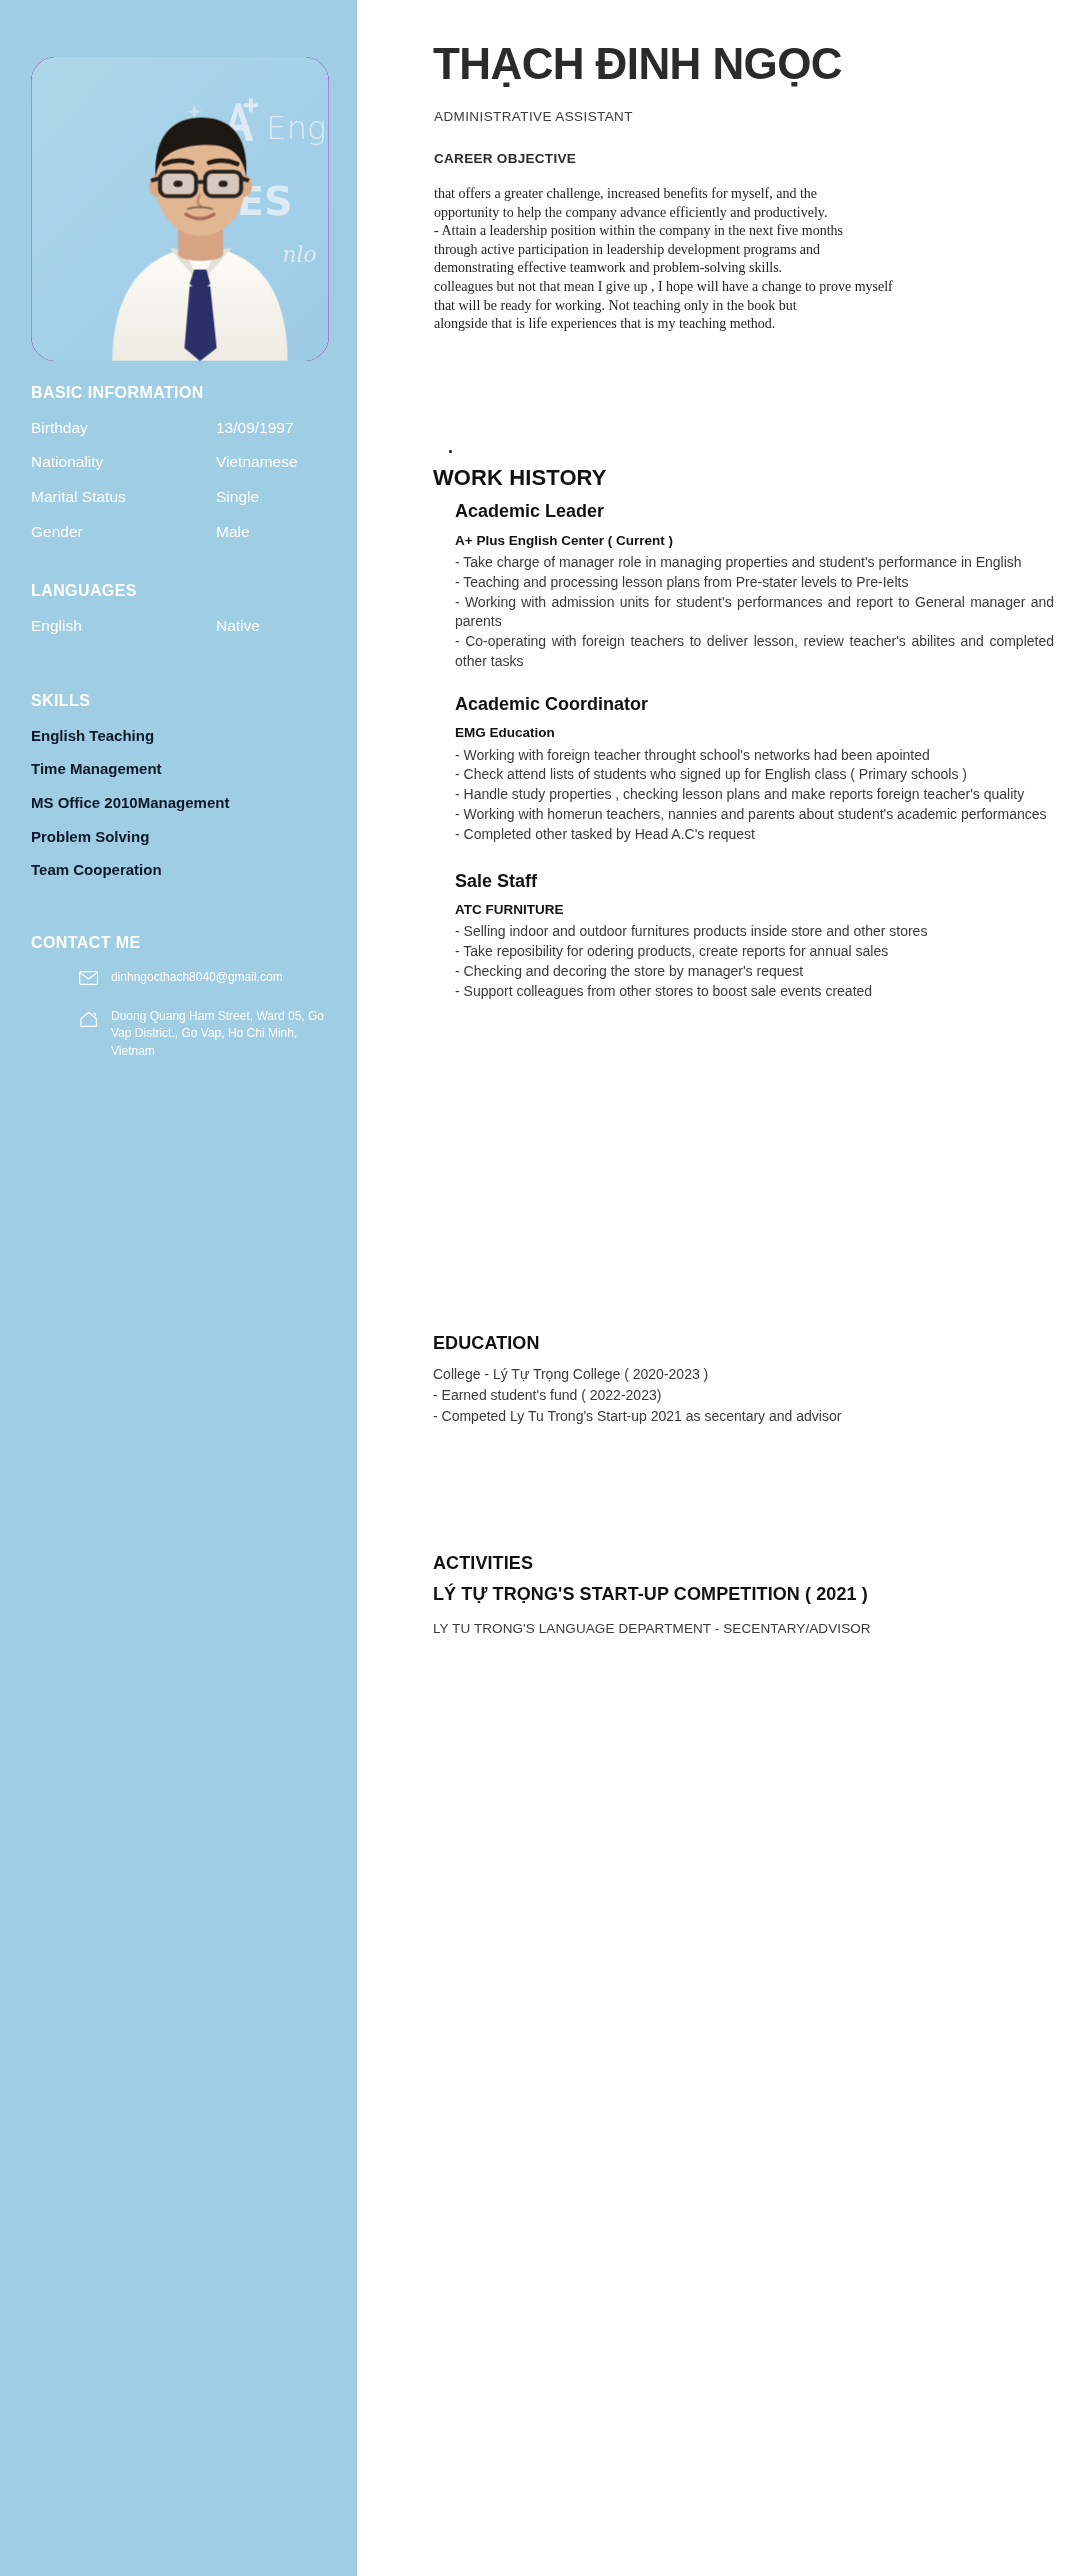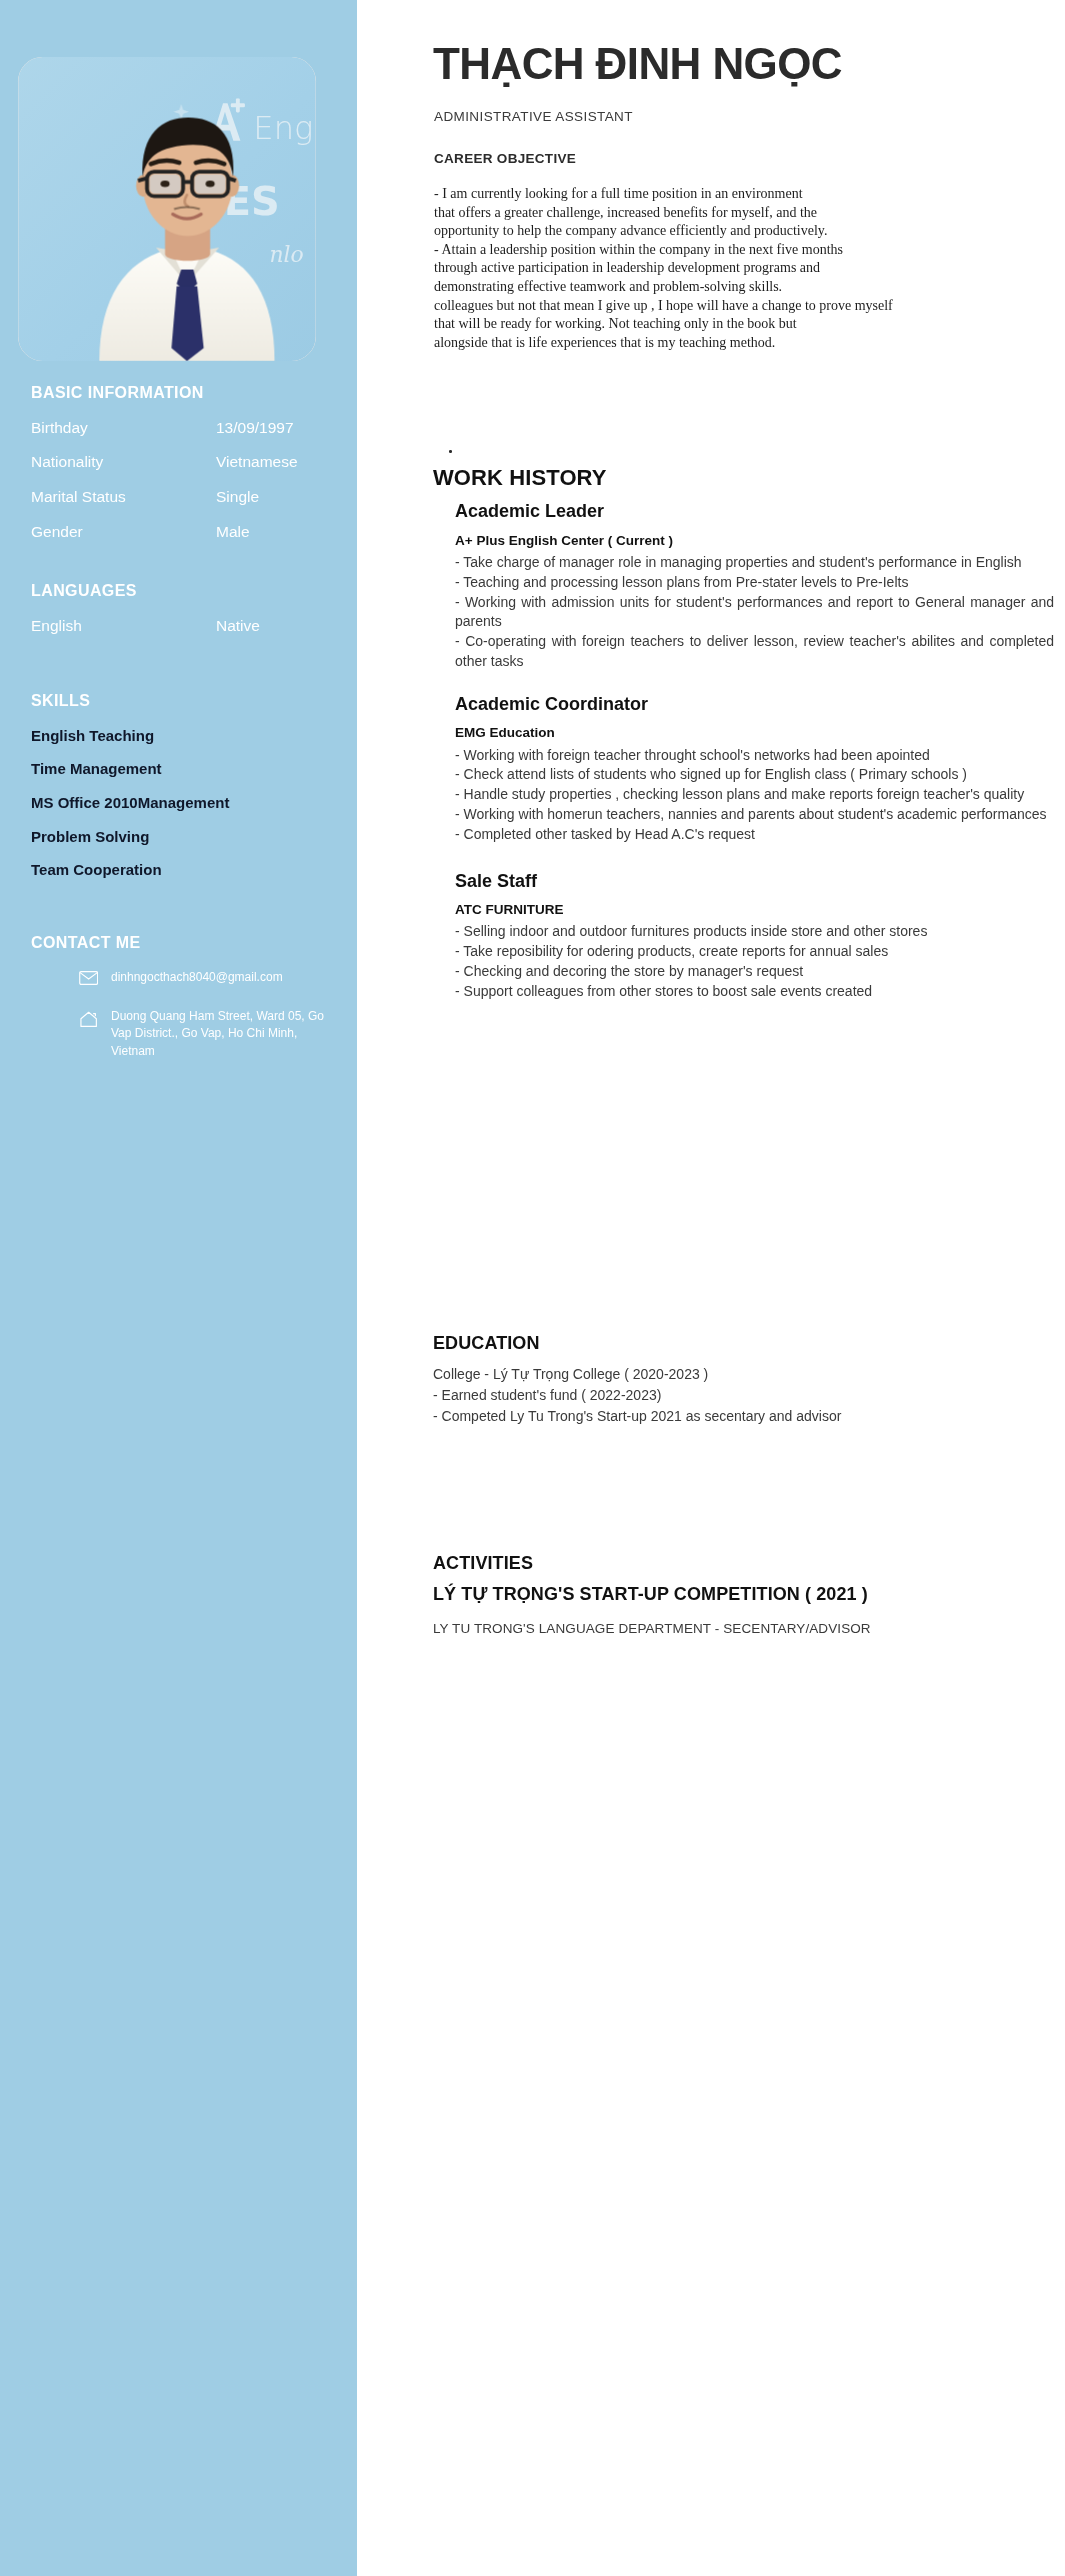--- a/index.html
+++ b/index.html
@@ -14,25 +14,25 @@
   }
   .page{position:relative;width:1065px;height:2576px;background:#fff;}
 
   
   .sidebar{
     position:absolute;left:0;top:0;
     width:357px;height:2576px;
     background:#9fcde4;
   }
   .photo-wrap{
-    position:absolute;left:18px;top:57px;
+    position:absolute;left:31px;top:57px;
     width:298px;height:304px;
     border-radius:24.5px;
     overflow:hidden;
-    background:#e5e5e5;
+    background:#a21caf;
   }
   .photo-svg{display:block;width:298px;height:304px;}
 
   .side-block{position:absolute;left:31px;width:303px;}
   .side-h{
     color:#ffffff;
     font-size:16px;
     font-weight:bold;
     letter-spacing:0.4px;
     margin:0 0 16.7px 0;
@@ -311,21 +311,20 @@
     </div>
   </div>
 
   <div class="main">
 
     <div class="name">THẠCH ĐINH NGỌC</div>
     <div class="role">ADMINISTRATIVE ASSISTANT</div>
     <div class="obj-h">CAREER OBJECTIVE</div>
 
     <div class="obj-body">
-      <p>- I am currently looking for a full time position in an environment</p>
       <p>that offers a greater challenge, increased benefits for myself, and the</p>
       <p>opportunity to help the company advance efficiently and productively.</p>
       <p>- Attain a leadership position within the company in the next five months</p>
       <p>through active participation in leadership development programs and</p>
       <p>demonstrating effective teamwork and problem-solving skills.</p>
       <p>colleagues but not that mean I give up , I hope will have a change to prove myself</p>
       <p>that will be ready for working. Not teaching only in the book but</p>
       <p>alongside that is life experiences that is my teaching method.</p>
     </div>
 

